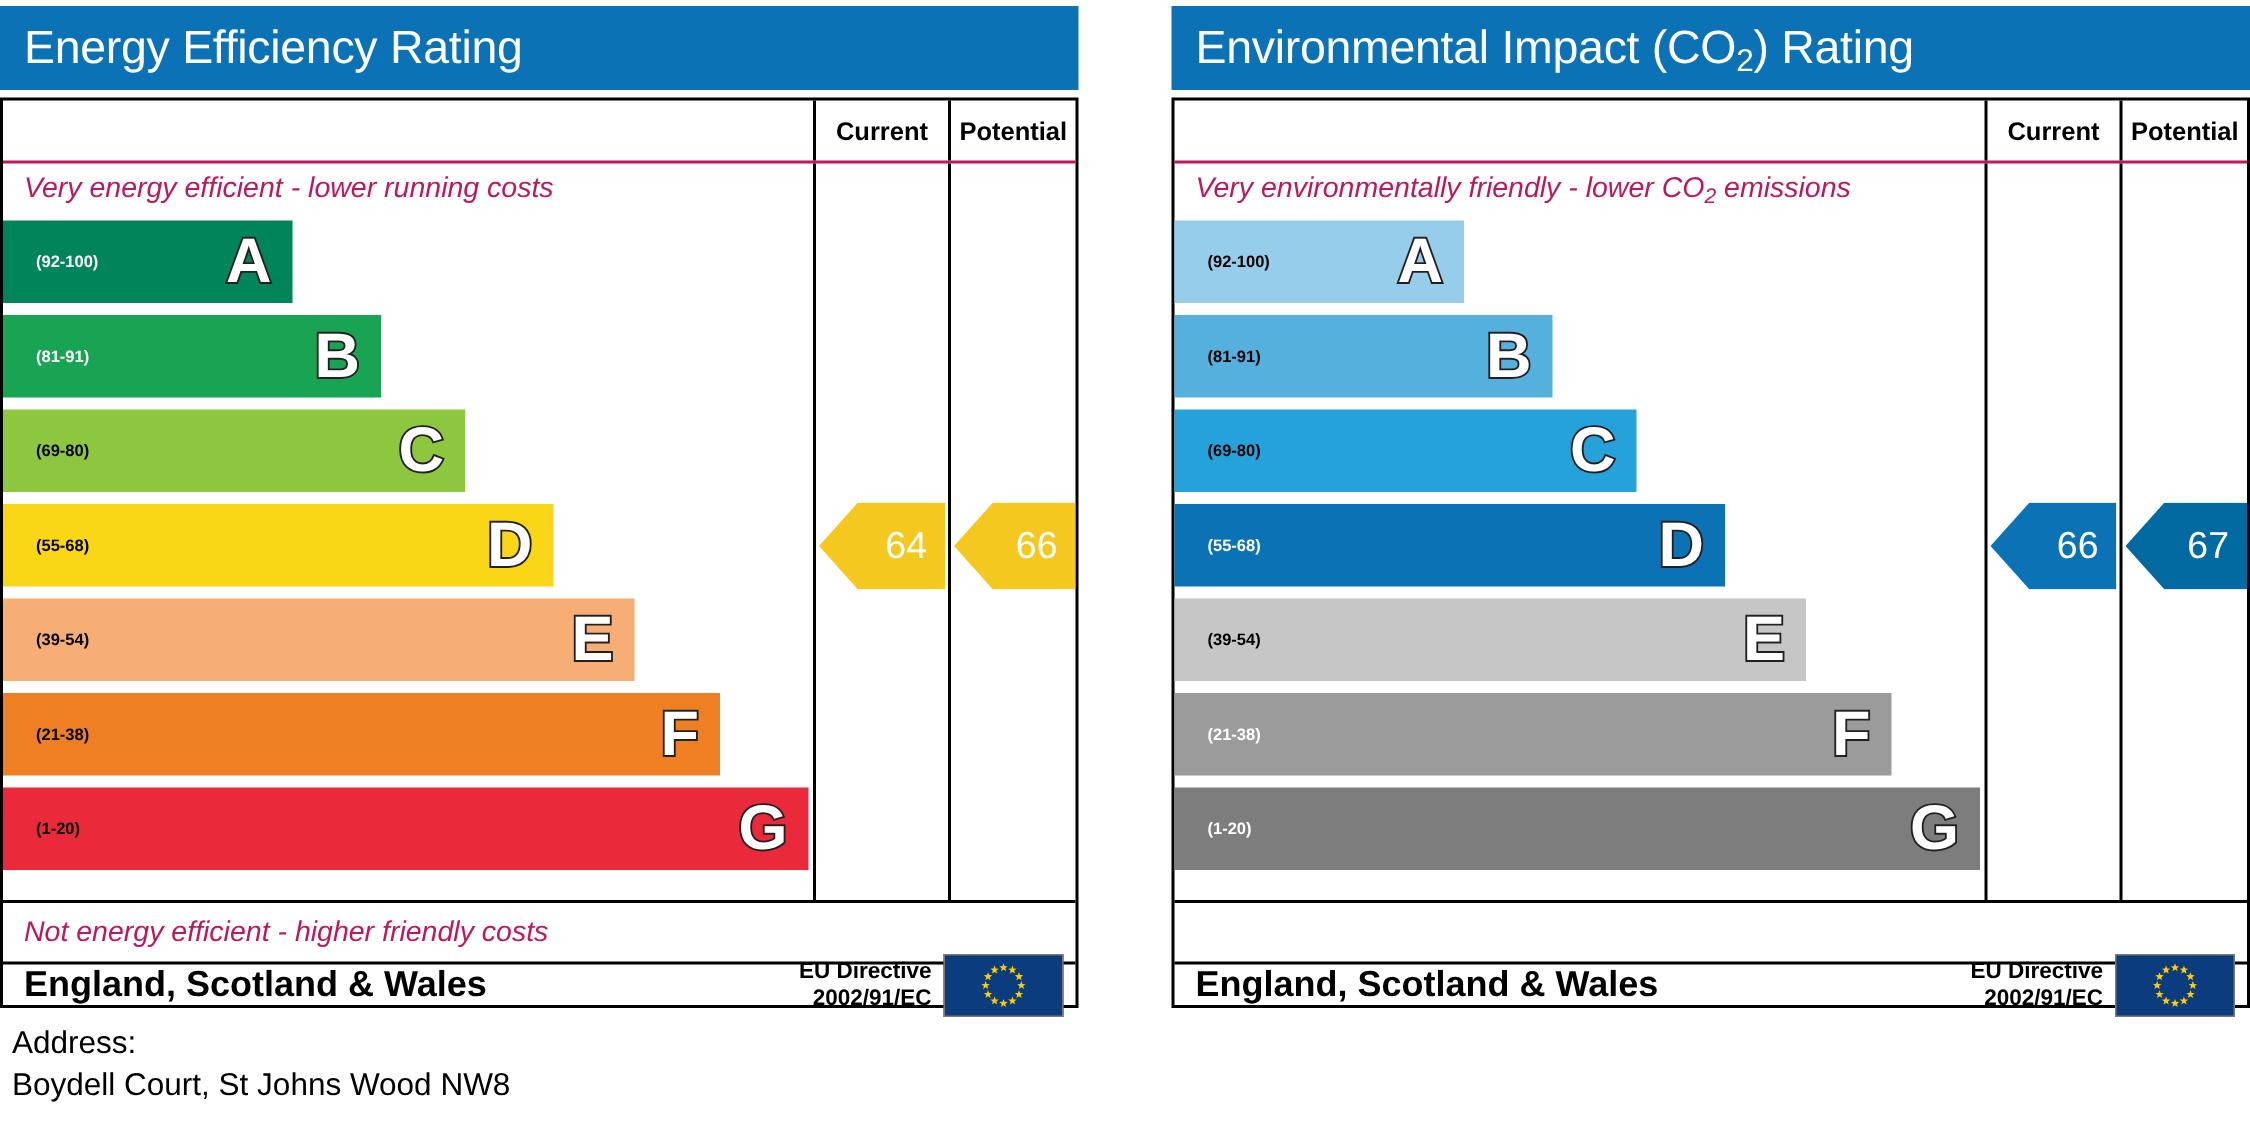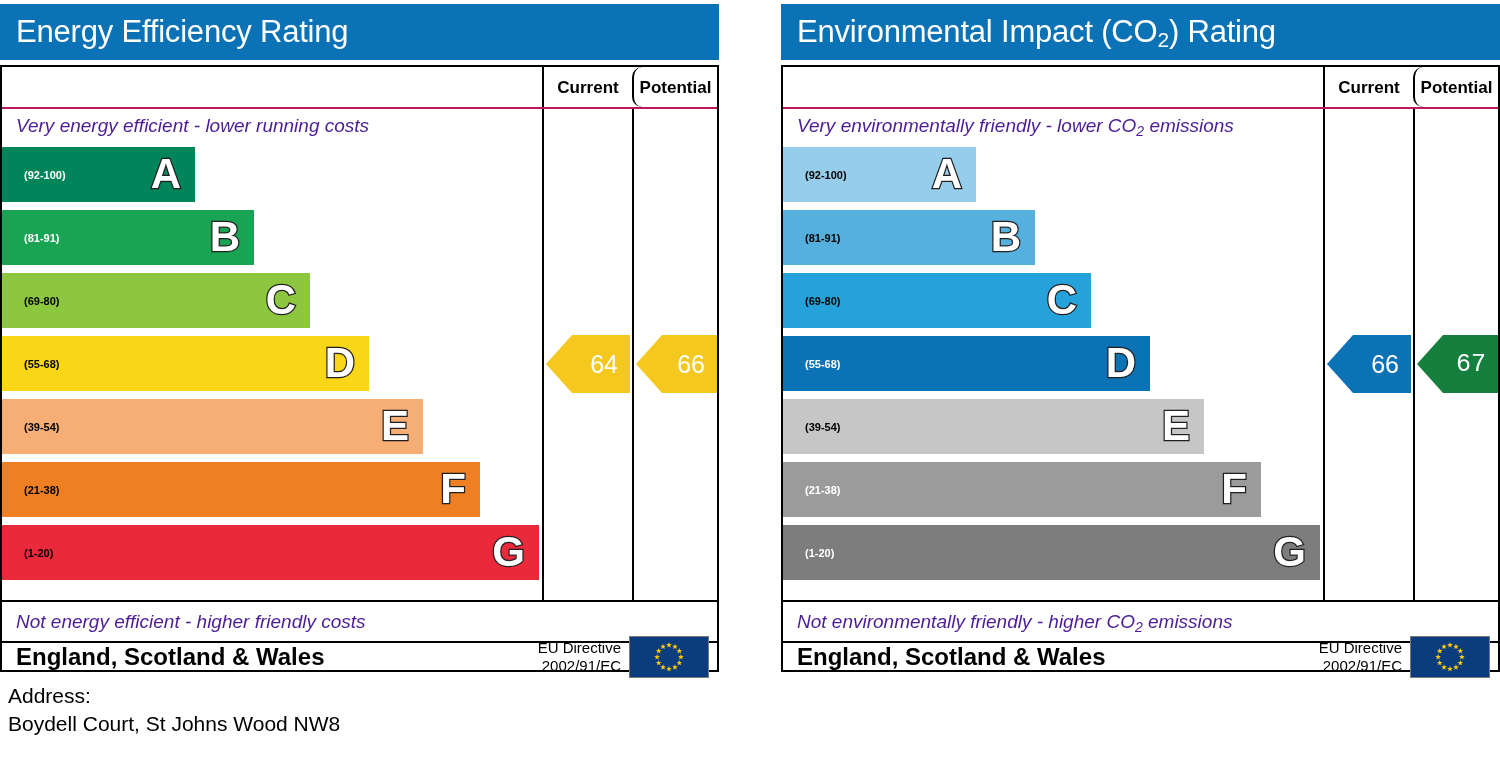--- a/index.html
+++ b/index.html
@@ -68,21 +68,21 @@
     position: absolute;
     top: 0;
     height: 100%;
     font-size: 17px;
     font-weight: bold;
     color: #000;
     text-align: center;
     line-height: 42px;
   }
   .hdr-current   { left: 540px; width: 90px; border-left: 2px solid #000; }
-  .hdr-potential { left: 630px; width: 85px; border-left: 2px solid #000; border-radius: 10px; }
+  .hdr-potential { left: 630px; width: 85px; border-left: 2px solid #000; }
 
   
   .vsep {
     position: absolute;
     top: 42px;
     width: 2px;
     background: #000;
     height: 491px;
   }
   .vsep.a { left: 540px; }
@@ -94,21 +94,21 @@
     left: 0; top: 42px;
     width: 536px;
     height: 491px;
     border-right: 0;
   }
   .caption {
     position: absolute;
     left: 14px;
     font-style: italic;
     font-size: 19px;
-    color: #4c1d95;
+    color: #be185d;
     white-space: nowrap;
   }
   .caption sub {
     font-size: 14px;
     vertical-align: baseline;
     position: relative;
     top: 4px;
   }
   .caption.top { top: 6px; }
 
@@ -178,20 +178,21 @@
   .eu-text {
     position: absolute;
     right: 96px;
     top: 50%;
     transform: translateY(-50%);
     font-size: 15px;
     line-height: 18px;
     color: #000;
     text-align: right;
     white-space: nowrap;
+    font-weight: bold;
   }
   .eu-flag {
     position: absolute;
     right: 8px;
     top: 50%;
     transform: translateY(-50%);
     width: 80px;
     height: 42px;
     background: #0b3c7d;
     border: 1px solid #7a7a7a;
@@ -358,27 +359,24 @@
               <span class="letter">F</span>
             </div>
             <div class="bar" style="top: 416px; width: 537px; background: rgb(125, 125, 125);">
               <span class="range" style="color: rgb(255, 255, 255);">(1-20)</span>
               <span class="letter">G</span>
             </div>
           </div>
       </div>
 
       <div class="bottom-line"></div>
-      <div class="bottom-cap">
-        <div class="caption"><span>Not environmentally friendly - higher CO</span><sub>2</sub><span> emissions</span></div>
-      </div>
 
       <div id="right-arrows">
           <div class="arrow" style="left: 544px; width: 84px; top: 268px; background: rgb(11, 114, 181);">66</div>
-          <div class="arrow" style="left: 634px; width: 81px; top: 268px; background: #15803d; font-family: Liberation Mono, monospace;">67</div>
+          <div class="arrow" style="left: 634px; width: 81px; top: 268px; background: #0369a1;">67</div>
         </div>
 
       <div class="footer">
         <div class="footer-title">England, Scotland &amp; Wales</div>
         <div class="eu-text">
           <div>EU Directive</div>
           <div>2002/91/EC</div>
         </div>
         <div class="eu-flag">
           <svg viewBox="0 0 80 42" width="78" height="40">

